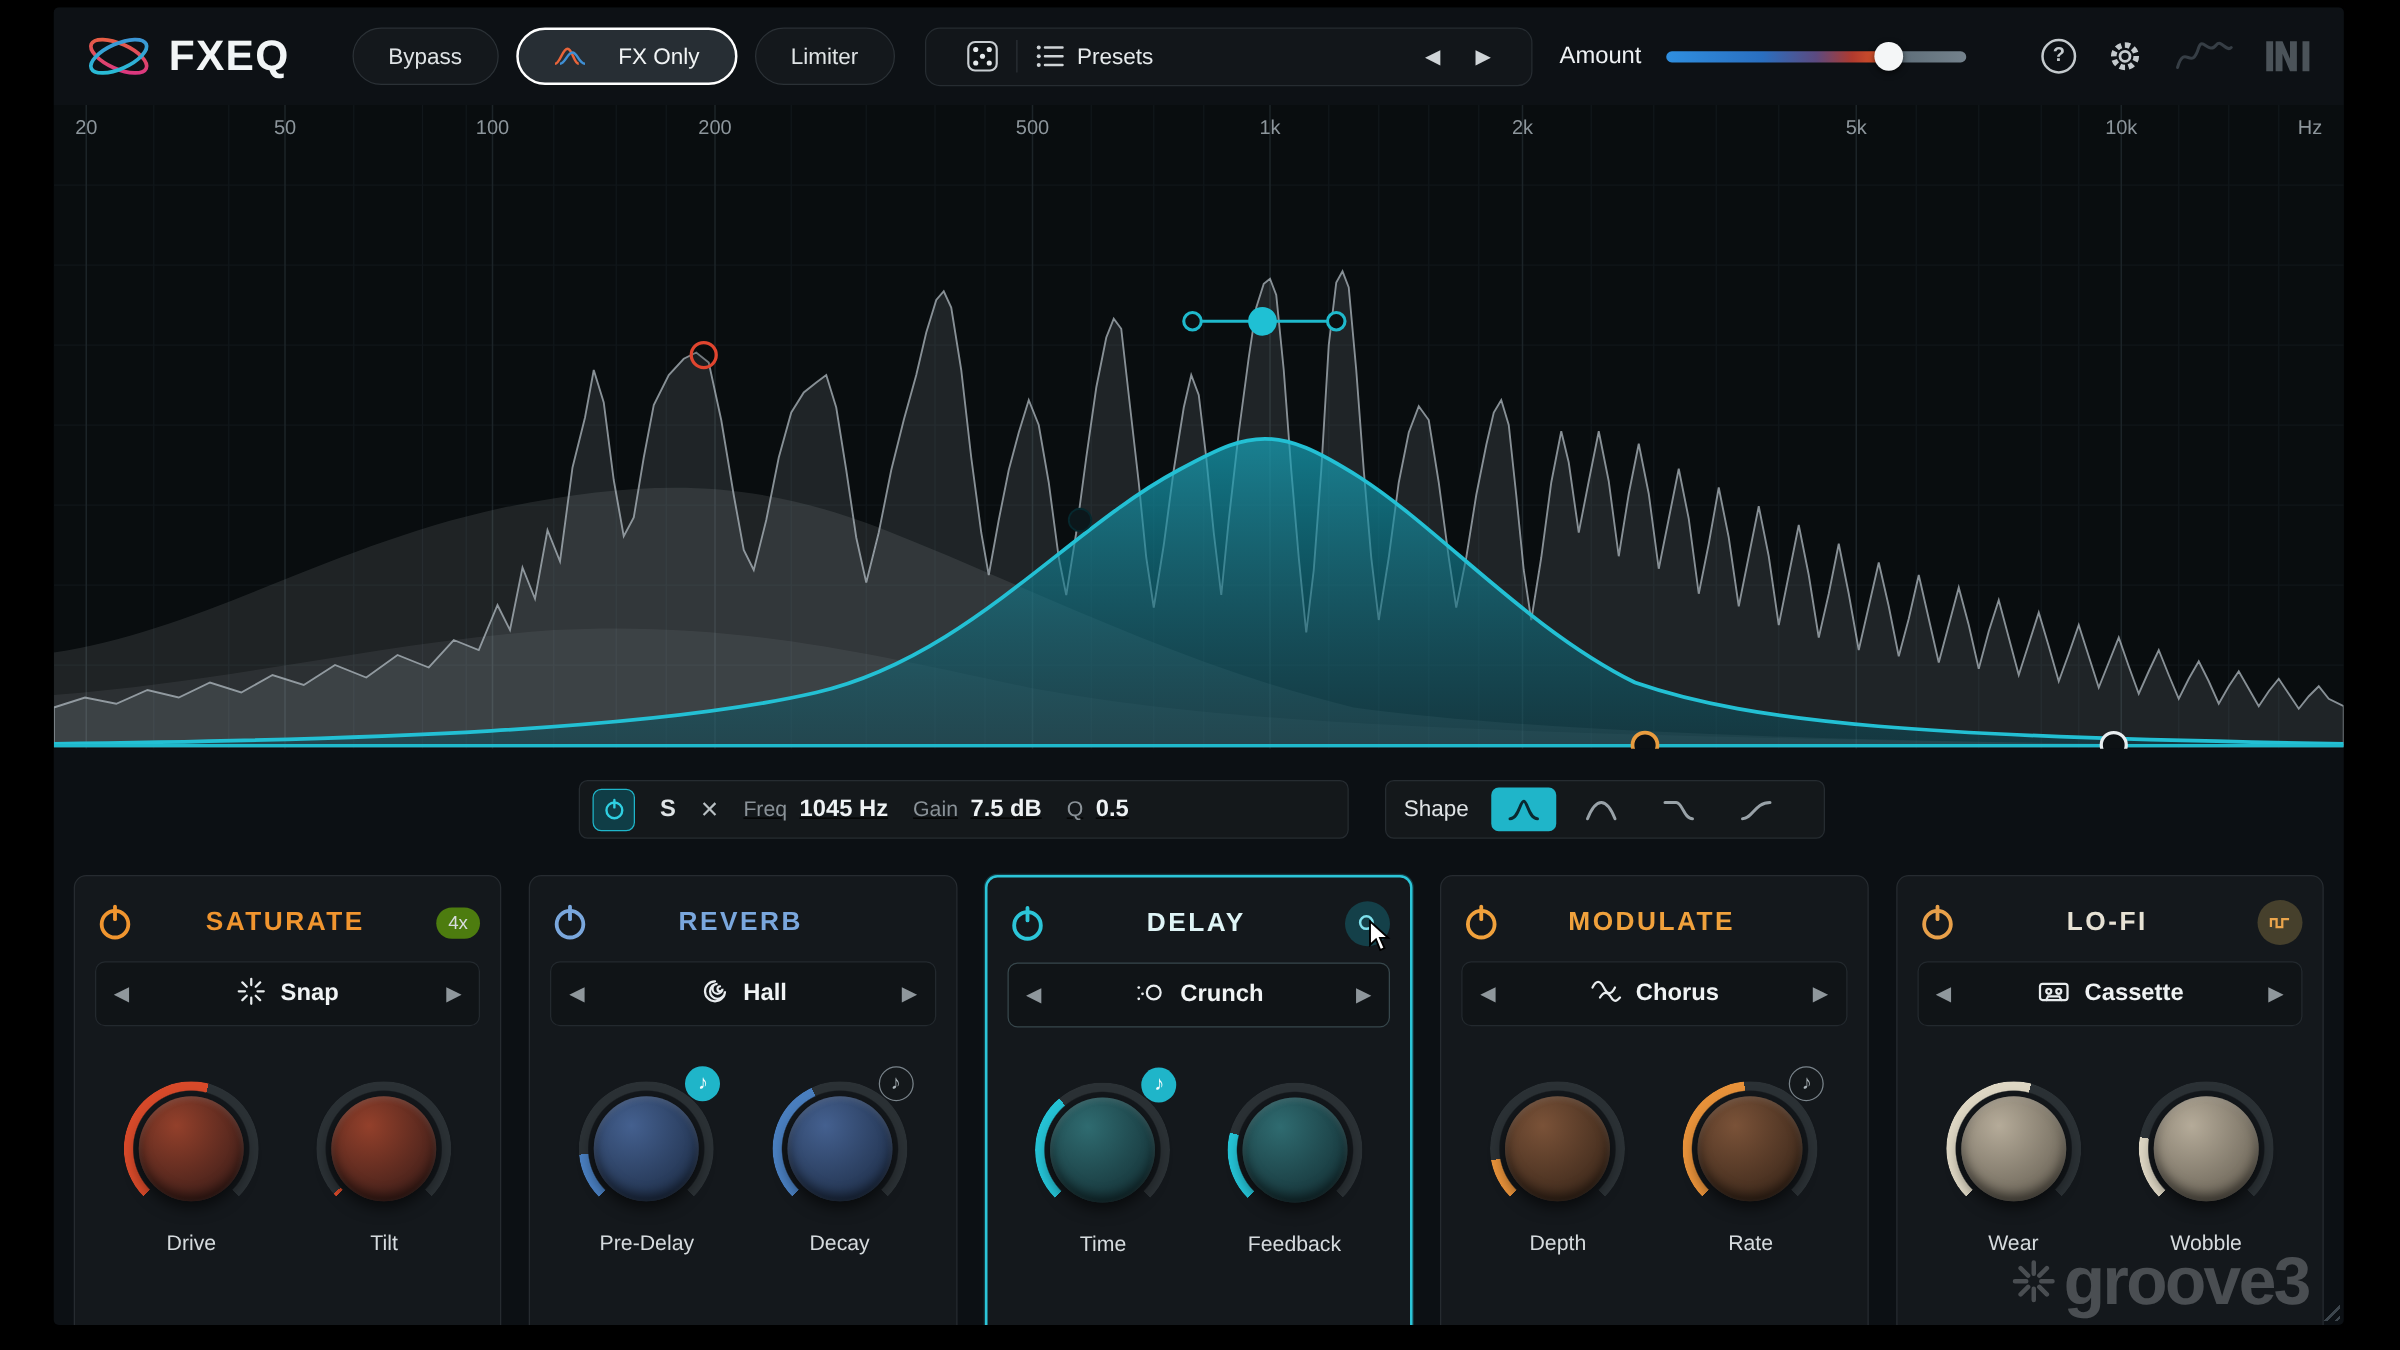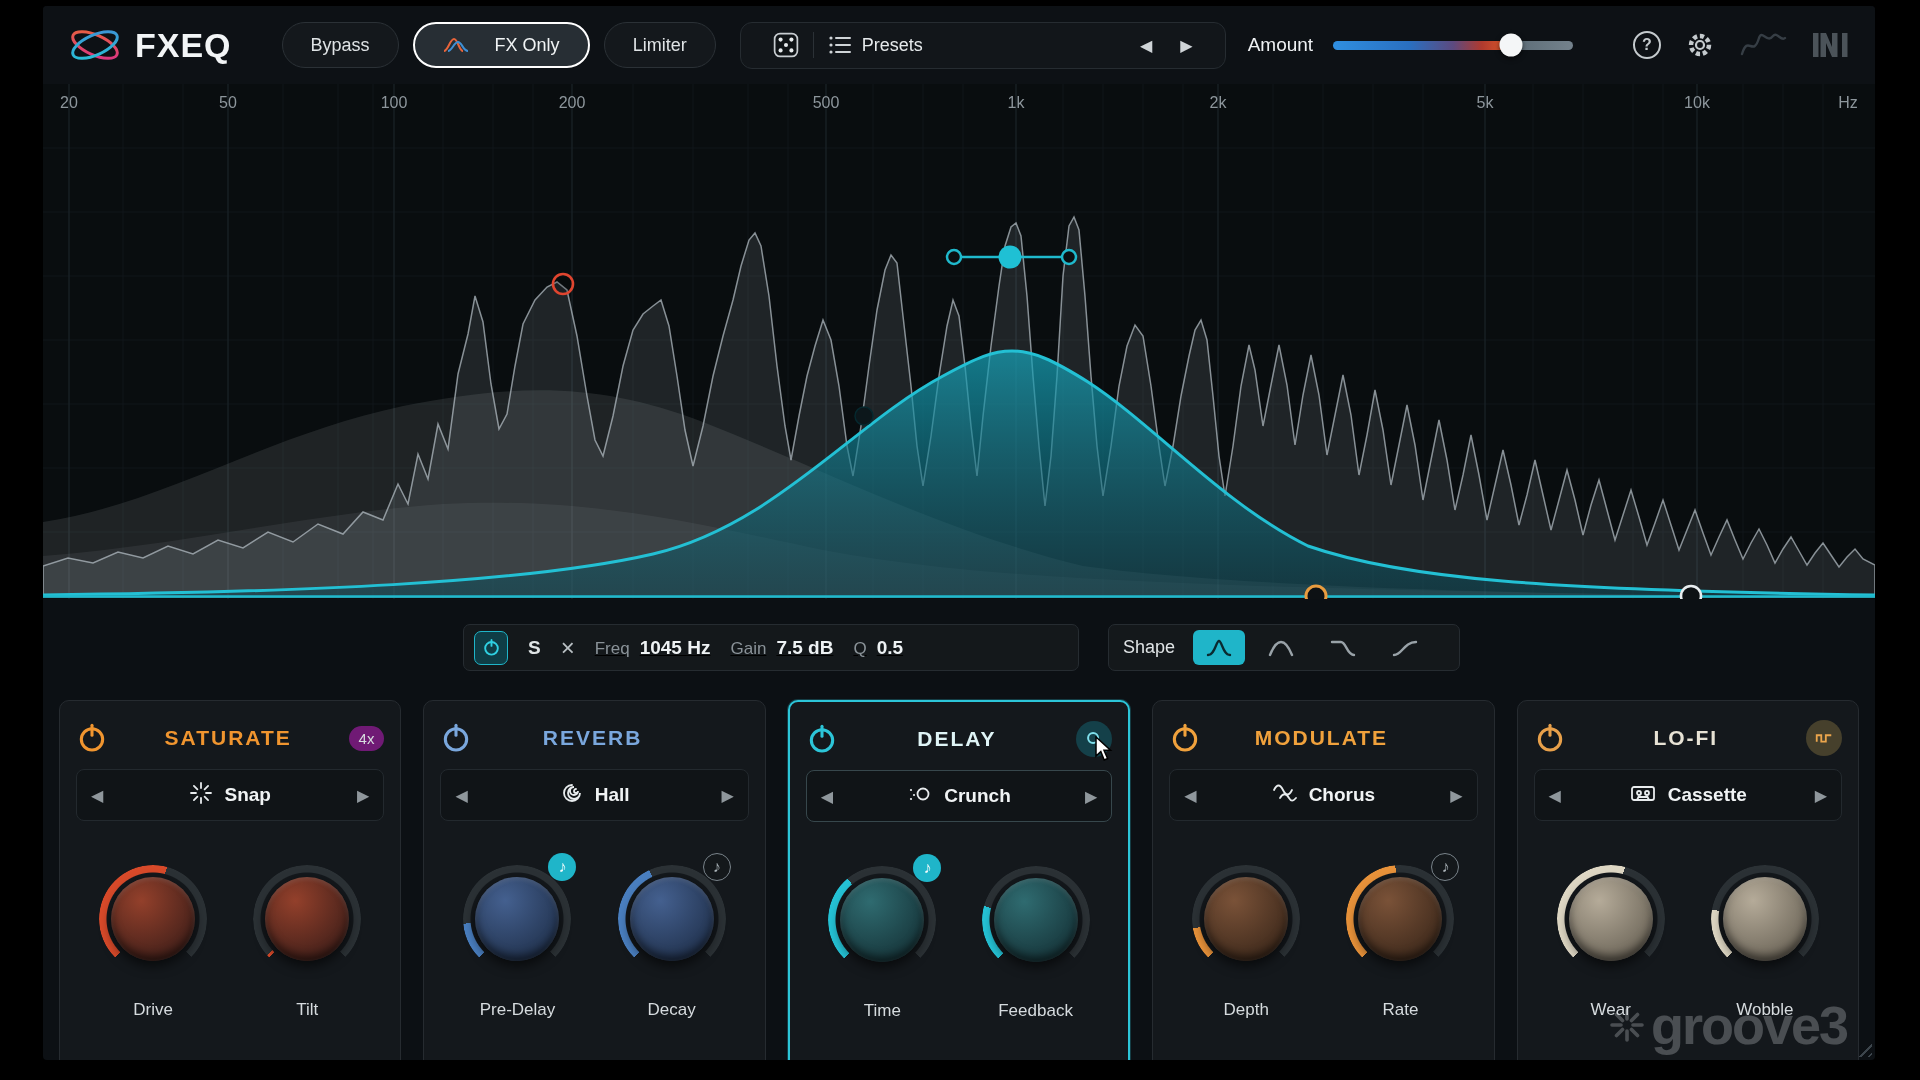--- a/index.html
+++ b/index.html
@@ -60,42 +60,42 @@
   
   .modules { position:absolute; left:0; top:694px; width:100%; height:371px;
     display:grid; grid-template-columns:repeat(5,1fr); gap:22px; padding:0 16px; }
   .module { background:#14181c; border:1px solid #262b30; border-radius:10px; padding:14px 16px;
     display:flex; flex-direction:column; position:relative; }
   .module.selected { border:2px solid #2cc5d8; box-shadow:0 0 0 1px rgba(44,197,216,.25); }
   .mod-hdr { display:grid; grid-template-columns:40px 1fr 44px; align-items:center; height:46px; }
   .mod-power { width:32px; height:32px; cursor:pointer; color:var(--accent); }
   .mod-title { text-align:center; font-size:21px; font-weight:700; letter-spacing:2px; color:var(--title); }
   .hdr-badge { justify-self:end; }
-  .hdr-badge.pill4x { background:#701a75; border-radius:14px; padding:4px 10px; font-size:15px; color:#d7dcdf; cursor:pointer; }
+  .hdr-badge.pill4x { background:#4d7c0f; border-radius:14px; padding:4px 10px; font-size:15px; color:#d7dcdf; cursor:pointer; }
   .hdr-badge.circle { width:36px; height:36px; border-radius:50%; display:flex; align-items:center; justify-content:center; cursor:pointer; }
   .hdr-badge.mag { background:#144049; }
   .hdr-badge.lofi { background:#46402c; }
   .preset-row { margin-top:8px; height:52px; background:#101417; border:1px solid #23292e; border-radius:8px;
     display:flex; align-items:center; padding:0 14px; }
   .module.selected .preset-row { border-color:#37474c; }
   .p-arrow { color:#8f979c; font-size:16px; cursor:pointer; }
   .p-center { flex:1; display:flex; align-items:center; justify-content:center; gap:11px; }
   .p-name { font-size:19px; font-weight:700; color:#f0f3f4; }
   .p-icon svg { stroke:#e8ecee; fill:none; stroke-width:1.8; stroke-linecap:round; }
   .knob-row { margin-top:44px; display:flex; }
   .knob-col { width:50%; display:flex; flex-direction:column; align-items:center; cursor:pointer; }
   .knob { position:relative; width:108px; height:108px; }
   .knob::before { content:""; position:absolute; inset:0; border-radius:50%;
     background:conic-gradient(from 225deg, var(--arc) 0deg var(--sweep,0deg), #2b3135 var(--sweep,0deg) 270deg, transparent 270deg);
     -webkit-mask:radial-gradient(closest-side, transparent calc(100% - 8px), #000 calc(100% - 7px));
     mask:radial-gradient(closest-side, transparent calc(100% - 8px), #000 calc(100% - 7px)); }
   .knob .face { position:absolute; inset:12px; border-radius:50%;
     background:radial-gradient(circle at 36% 28%, var(--k-hi), var(--k-lo) 78%);
     box-shadow:inset 0 2px 5px rgba(255,255,255,.14), inset 0 -5px 9px rgba(0,0,0,.55), 0 5px 12px rgba(0,0,0,.6); }
-  .knob-label { margin-top:27px; font-size:17px; color:#d6dbde; }
+  .knob-label { margin-top:12px; font-size:17px; color:#d6dbde; }
   .sync-badge { position:absolute; top:-12px; right:-5px; width:28px; height:28px; border-radius:50%;
     display:flex; align-items:center; justify-content:center; font-size:16px; cursor:pointer; }
   .sync-badge.filled { background:#1fb5c9; color:#f2fbfc; }
   .sync-badge.outline { border:1.5px solid #79838a; color:#aab3b8; background:#14181b; }
 
   
   .mod-saturate { --accent:#f0952f; --title:#f0952f; --arc:#d84a2a; --k-hi:#93402b; --k-lo:#43201a; }
   .mod-reverb   { --accent:#7aa7dd; --title:#7aa7dd; --arc:#4a7fc0; --k-hi:#44608f; --k-lo:#22334f; }
   .mod-delay    { --accent:#2cc5d8; --title:#dff4f6; --arc:#25c3d6; --k-hi:#2f6b70; --k-lo:#17363b; }
   .mod-modulate { --accent:#f0a13c; --title:#f0a13c; --arc:#e8923a; --k-hi:#7a5238; --k-lo:#3f2a1c; }

